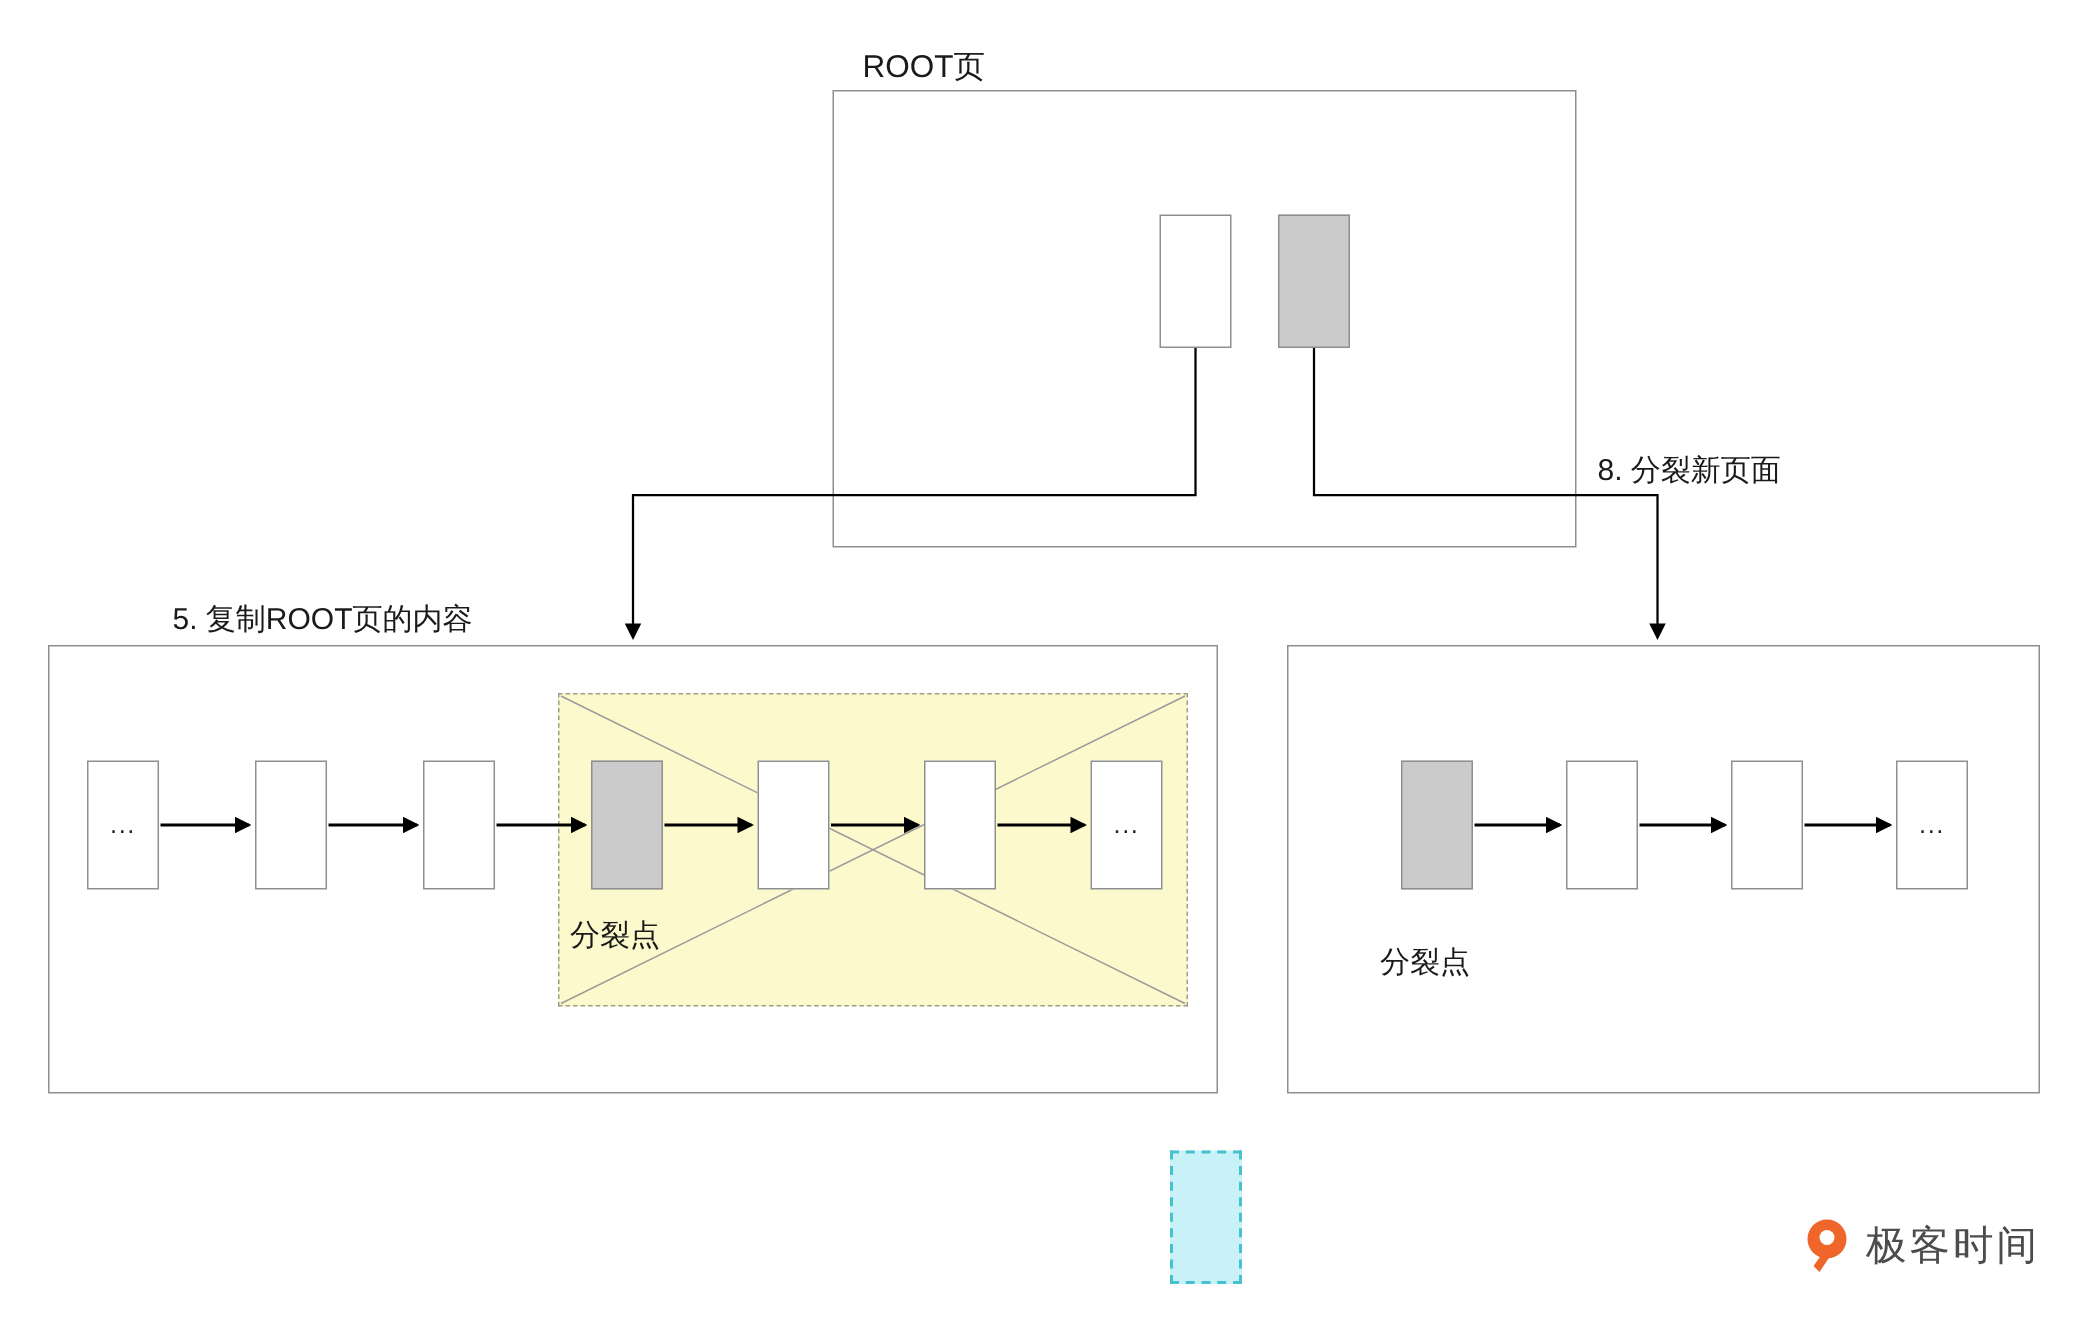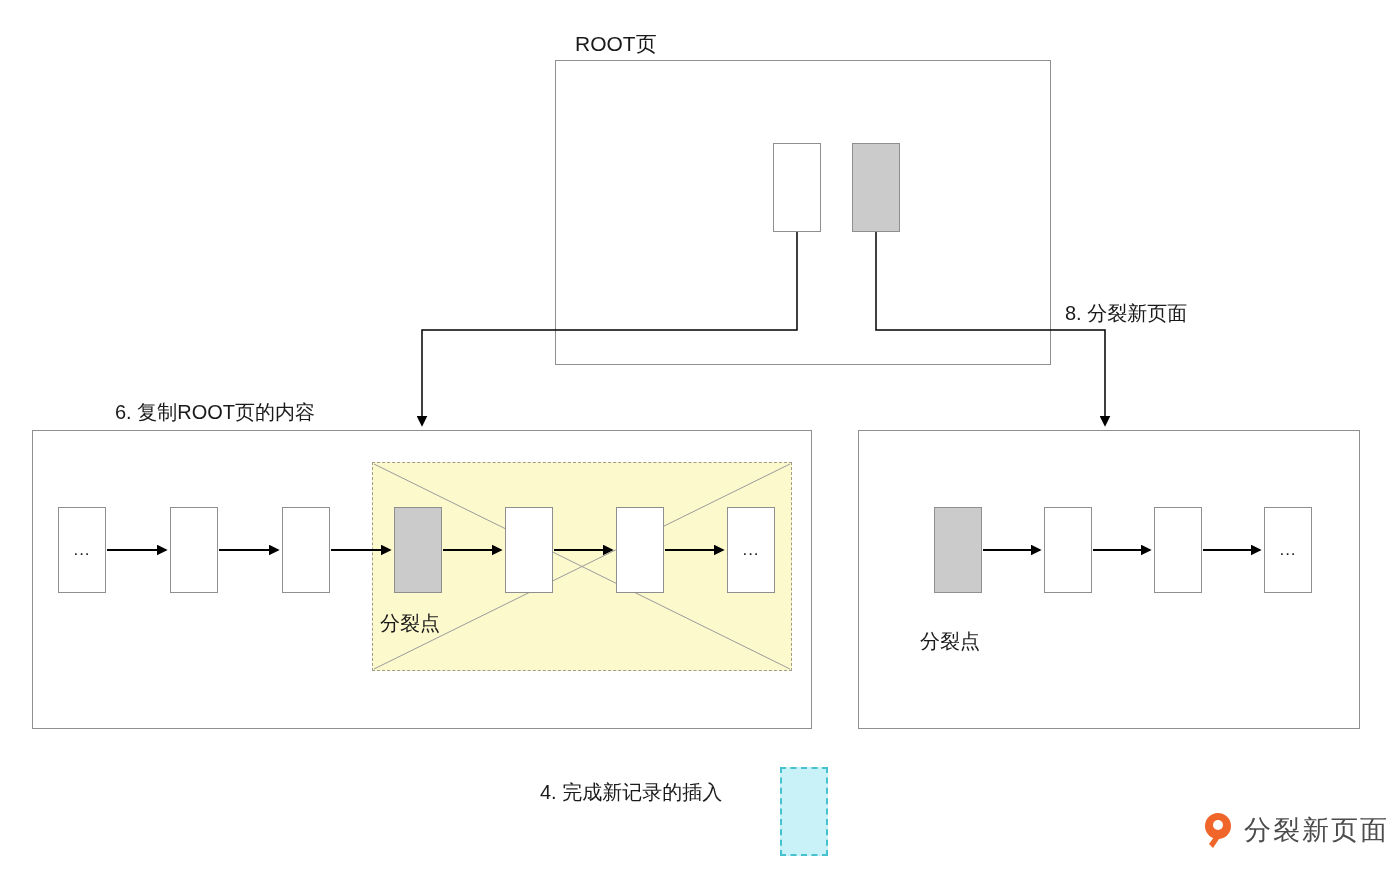--- a/index.html
+++ b/index.html
@@ -69,45 +69,44 @@
     <line x1="443" y1="550" x2="501" y2="550" stroke="#000000" stroke-width="2" marker-end="url(#ah)"></line>
     <line x1="554" y1="550" x2="612" y2="550" stroke="#000000" stroke-width="2" marker-end="url(#ah)"></line>
     <line x1="665" y1="550" x2="723" y2="550" stroke="#000000" stroke-width="2" marker-end="url(#ah)"></line>
 
     <line x1="983" y1="550" x2="1040" y2="550" stroke="#000000" stroke-width="2" marker-end="url(#ah)"></line>
     <line x1="1093" y1="550" x2="1150" y2="550" stroke="#000000" stroke-width="2" marker-end="url(#ah)"></line>
     <line x1="1203" y1="550" x2="1260" y2="550" stroke="#000000" stroke-width="2" marker-end="url(#ah)"></line>
   </svg>
 
   <div class="label step3">8. 分裂新页面</div>
-  <div class="label step1">6. 复制ROOT页的内容</div>
+  <div class="label step1">5. 复制ROOT页的内容</div>
 
   <div class="box left-box"></div>
   <div class="split-region"></div>
   <div class="cell" style="left:58px">...</div>
   <div class="cell" style="left:170px"></div>
   <div class="cell" style="left:282px"></div>
   <div class="cell gray" style="left:394px"></div>
   <div class="cell" style="left:505px"></div>
   <div class="cell" style="left:616px"></div>
   <div class="cell" style="left:727px">...</div>
   <div class="label split-left">分裂点</div>
 
   <div class="box right-box"></div>
   <div class="cell gray" style="left:934px"></div>
   <div class="cell" style="left:1044px"></div>
   <div class="cell" style="left:1154px"></div>
   <div class="cell" style="left:1264px">...</div>
   <div class="label split-right">分裂点</div>
 
-  <div class="label step4">4. 完成新记录的插入</div>
   <div class="cell new-record"></div>
 
   <div class="logo">
     <svg width="38" height="40" viewBox="0 0 38 40">
       <circle cx="20" cy="16" r="13" fill="#f0652a"></circle>
       <circle cx="20" cy="15" r="5" fill="#ffffff"></circle>
       <path d="M16,27 L23,26 L15,38 L11,34 Z" fill="#f0652a"></path>
     </svg>
-    <span class="logo-text">分裂新页面</span>
+    <span class="logo-text">极客时间</span>
   </div>
 
 </div>
 
 </body></html>

